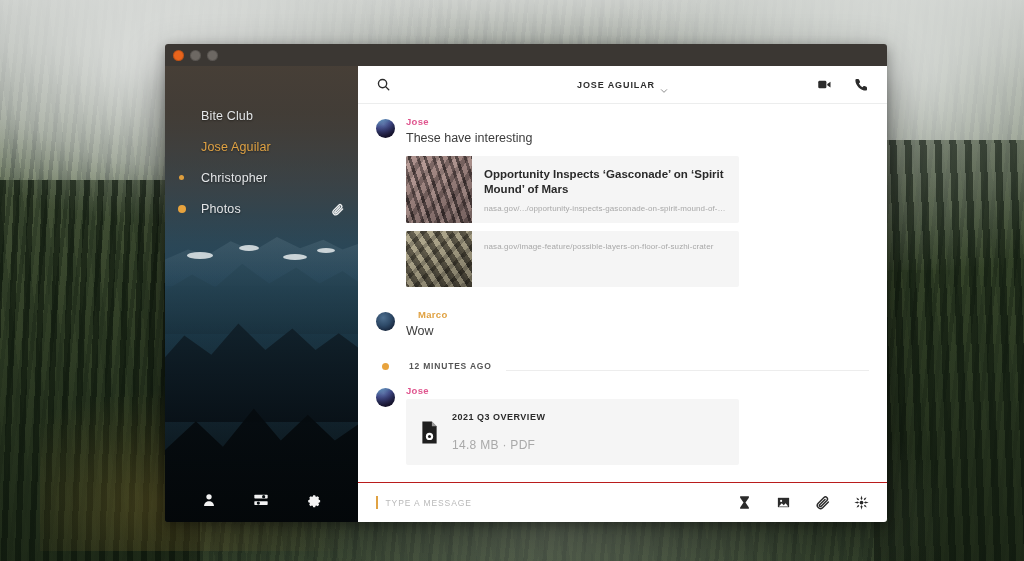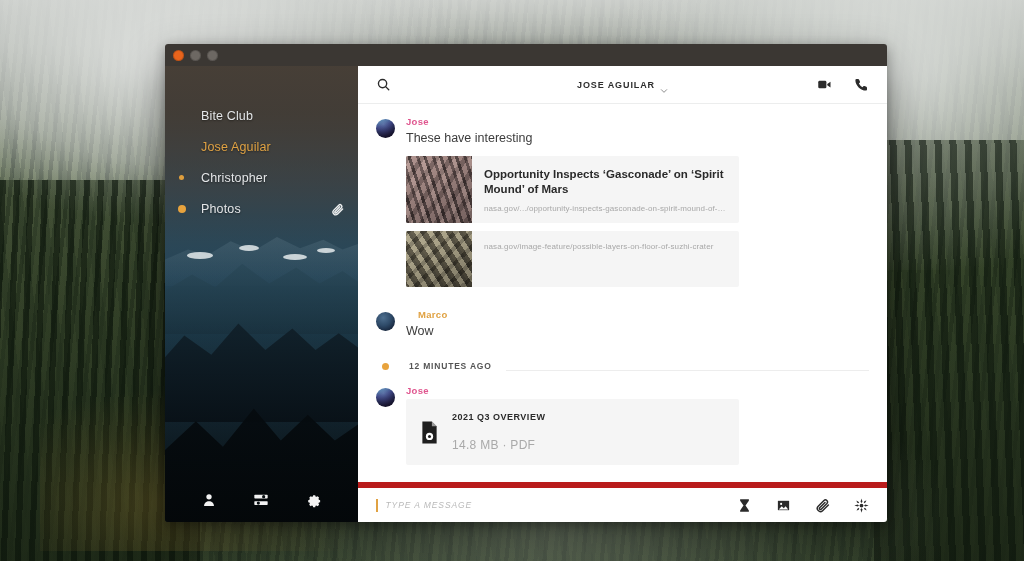--- a/index.html
+++ b/index.html
@@ -447,25 +447,24 @@
     font-size: 12px;
     color: #a9a9a9;
     letter-spacing: 0.3px;
     margin-top: 16px;
   }
 
   
   .composer {
     flex: 0 0 40px;
     height: 40px;
-    border-top: 6px solid #b91c1c;
+    border-top: 1px solid #b91c1c;
     display: flex;
     align-items: center;
     padding: 8px 18px;
-    font-style: italic;
   }
   .caret {
     width: 1.5px;
     height: 13px;
     background: #e0a243;
     margin-right: 8px;
     flex: 0 0 1.5px;
   }
   .placeholder {
     font-size: 8.5px;

